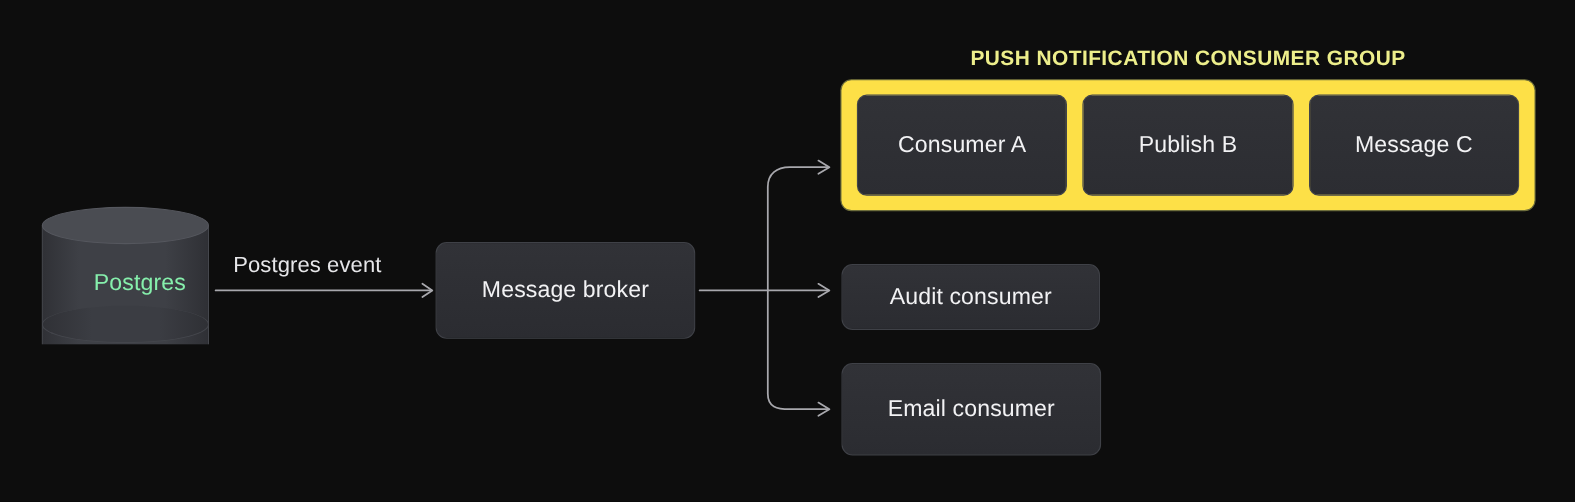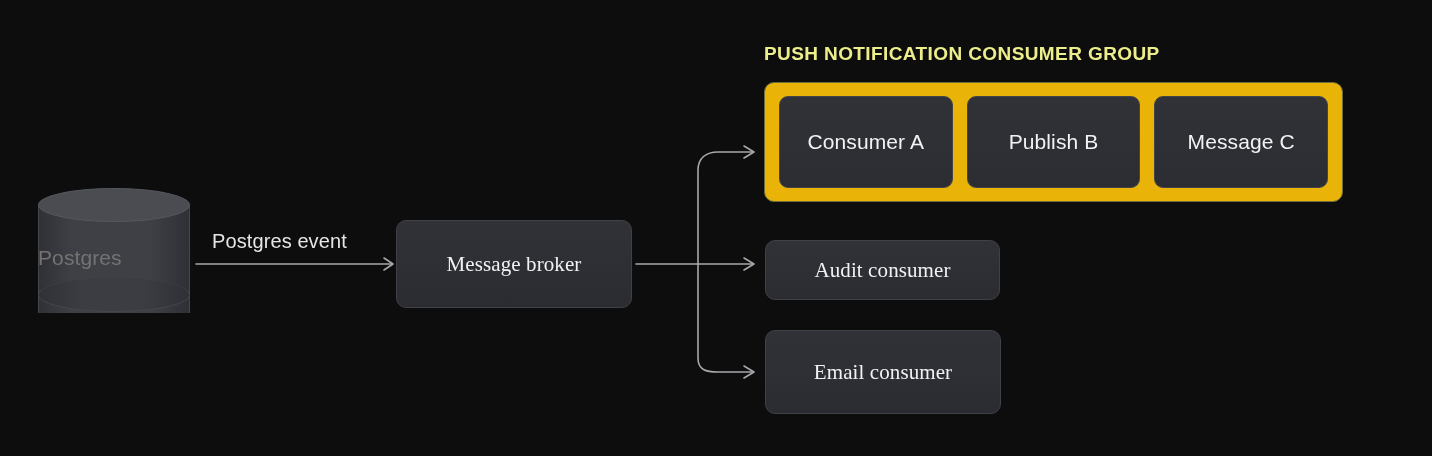--- a/index.html
+++ b/index.html
@@ -60,56 +60,55 @@
     border-radius: 50%;
     background: #4a4c52;
     border: 1px solid #55575e;
     box-sizing: border-box;
   }
   .cyl-label {
     position: absolute;
     left: 0;
     top: 58px;
     width: 131px;
-    text-align: left;
-    color: #737373;
+    text-align: right;
+    color: #86efac;
     font-size: 21px;
     letter-spacing: 0.1px;
   }
 
   
   .node {
     position: absolute;
     box-sizing: border-box;
     background: linear-gradient(180deg, #313237 0%, #2b2c31 100%);
     border: 1px solid #3f4147;
     border-radius: 10px;
     color: #f2f2f4;
     font-size: 21px;
     display: flex;
     align-items: center;
     justify-content: center;
     letter-spacing: 0.1px;
-    font-family: Liberation Serif, serif;
   }
   #broker { left: 396px; top: 220px; width: 236px; height: 88px; }
   #audit  { left: 765px; top: 240px; width: 235px; height: 60px; }
   #email  { left: 765px; top: 330px; width: 236px; height: 84px; }
 
   
   #group {
     position: absolute;
     left: 764px;
-    top: 82px;
-    width: 579px;
+    top: 72px;
+    width: 632px;
     height: 120px;
     box-sizing: border-box;
     border: 1.5px solid #6e6e3c;
     border-radius: 10px;
-    background: #eab308;
+    background: #fde047;
     display: flex;
     align-items: center;
     padding: 0 14px;
     gap: 14px;
   }
   .consumer {
     position: relative;
     flex: 1 1 0;
     height: 92px;
     box-sizing: border-box;
@@ -121,21 +120,21 @@
     display: flex;
     align-items: center;
     justify-content: center;
     letter-spacing: 0.1px;
   }
   #group-title {
     position: absolute;
     left: 764px;
     top: 43px;
     width: 632px;
-    text-align: left;
+    text-align: center;
     color: #edee8b;
     font-size: 19px;
     font-weight: bold;
     letter-spacing: 0.4px;
   }
 
   
   #publish-label {
     position: absolute;
     left: 212px;

